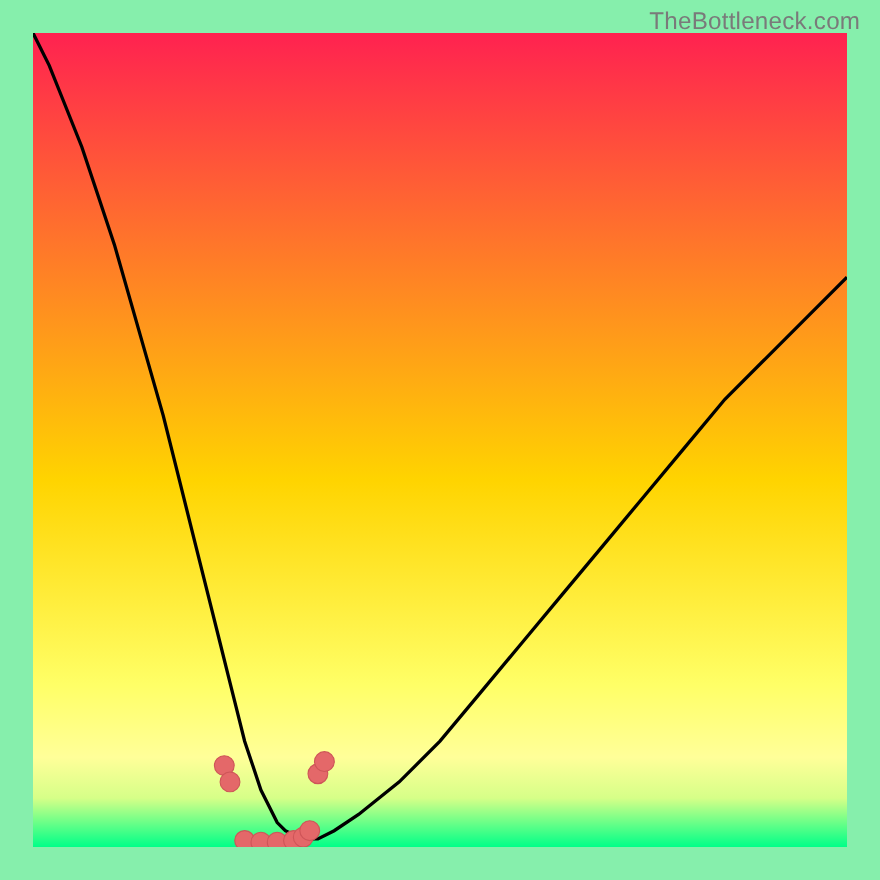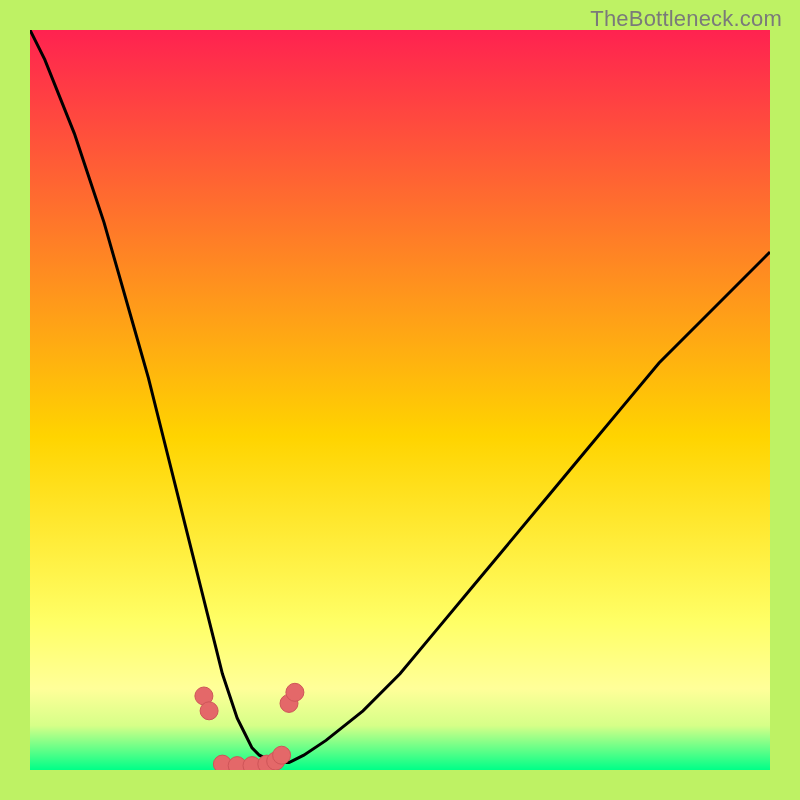--- a/index.html
+++ b/index.html
@@ -8,21 +8,21 @@
     width: 800px;
     height: 800px;
     overflow: hidden;
     font-family: Arial, Helvetica, sans-serif;
     background: #000;
   }
   .frame {
     position: relative;
     width: 800px;
     height: 800px;
-    background: #bef264;
+    background: #86efac;
   }
   .plot-area {
     position: absolute;
     left: 30px;
     top: 30px;
     width: 740px;
     height: 740px;
     overflow: hidden;
   }
   .gradient-bg {

